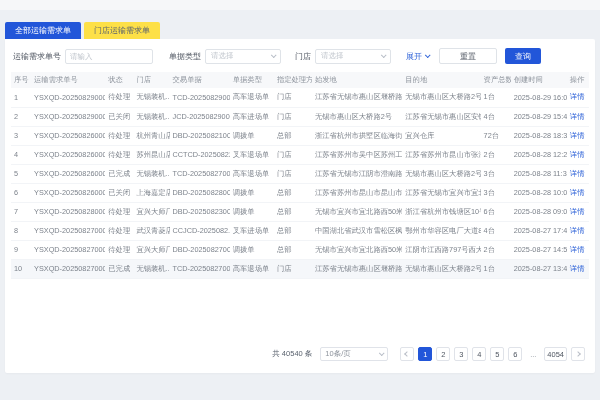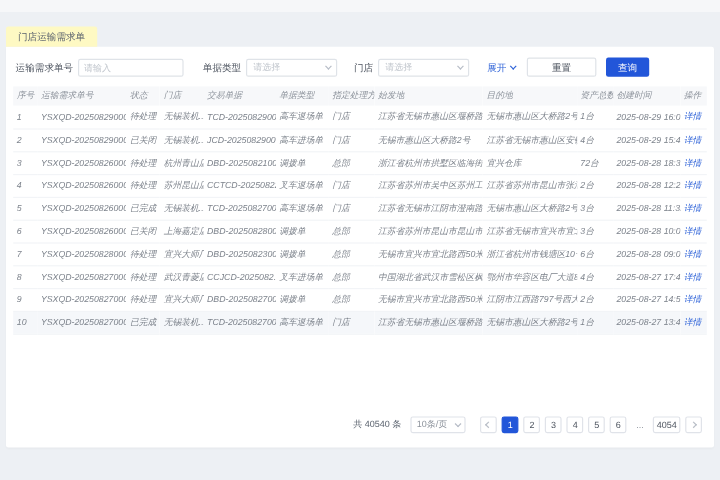--- a/index.html
+++ b/index.html
@@ -2,21 +2,21 @@
 <html><head>
 <meta charset="utf-8">
 <style>
   * { margin:0; padding:0; box-sizing:border-box; }
   html,body { width:600px; height:400px; overflow:hidden;
     font-family:"Liberation Sans","DejaVu Sans",sans-serif;
     background:#edf0f4; color:#4e5560; }
   .topstrip { height:10px; background:#f6f7f9; }
   .tabbar { display:flex; gap:3px; padding:12px 0 0 5px; }
   .tab { height:17px; line-height:17px; padding:0 10px; font-size:8px;
-    background:#fef9c3; color:#5a626e; border-radius:2px 2px 0 0; cursor:pointer; }
+    background:#fde047; color:#5a626e; border-radius:2px 2px 0 0; cursor:pointer; }
   .tab.active { background:#2256d9; color:#fff; }
   .card { margin:0 5px; background:#fff; height:334px; display:flex;
     flex-direction:column; border-radius:0 2px 2px 2px;
     box-shadow:0 1px 2px rgba(0,0,0,0.03); }
   .filters { display:flex; align-items:center; padding:9px 8px 6px 8px;
     font-size:8px; color:#4e5560; white-space:nowrap; }
   .f-label { margin-right:4px; }
   .f-input { width:88px; height:15px; border:1px solid #dfe3e8; border-radius:2px;
     font-size:7.5px; padding:0 4px; color:#333; outline:none;
     font-family:"Liberation Sans",sans-serif; }
@@ -29,52 +29,53 @@
     border-bottom:1px solid #b6bcc6; transform:rotate(45deg) translateY(-1px); }
   .chev.blue { border-color:#2f63d8; }
   .expand { color:#2f63d8; display:flex; gap:3px; align-items:center;
     cursor:pointer; margin-right:10px; }
   .btn-reset { height:16px; padding:0 20px; border:1px solid #dfe3e8; background:#fff;
     border-radius:2px; font-size:8px; color:#4e5560; cursor:pointer; margin-right:8px;
     font-family:"Liberation Sans",sans-serif; }
   .btn-search { height:16px; padding:0 10px; border:none; background:#2256d9;
     color:#fff; border-radius:2px; font-size:8px; cursor:pointer;
     font-family:Liberation Sans, sans-serif; }
-  .tablewrap { padding:2px 6px 0 6px;font-style:italic; }
+  .tablewrap { padding:2px 6px 0 6px; }
   table { width:100%; border-collapse:collapse; table-layout:fixed; font-size:7.3px; }
   thead th { background:#f7f8fa; color:#8d939c; font-weight:normal; height:16px;
     text-align:left; padding:0 3px; white-space:nowrap; overflow:hidden; }
   tbody td { height:19px; color:#7d838c; padding:0 3px; white-space:nowrap;
     overflow:hidden; border-bottom:1px solid #f2f4f7; }
   tbody tr.hl { background:#f5f7fa; }
   .link { color:#2f63d8; cursor:pointer; text-decoration:none; }
   .spacer { flex:1; }
   .pagination { display:flex; justify-content:flex-end; align-items:center;
     gap:4px; padding:0 10px 12px 0; font-size:7.5px; color:#5a626e; }
   .ptotal { margin-right:4px; }
-  .psize { width:46px; height:14px; border:1px solid #e0e3e9; border-radius:2px;
+  .psize { width:68px; height:14px; border:1px solid #e0e3e9; border-radius:2px;
     display:flex; align-items:center; justify-content:space-between; padding:0 4px;
     color:#8d939c; cursor:pointer; margin-right:8px; background:#fff; }
   .pbtn { min-width:14px; height:14px; border:1px solid #e0e3e9; background:#fff;
     border-radius:2px; font-size:7.5px; color:#4e5560; display:inline-flex;
     align-items:center; justify-content:center; padding:0 2px; cursor:pointer;
     font-family:"Liberation Sans",sans-serif; }
   .pbtn.active { background:#2256d9; color:#fff; border-color:#2256d9; }
   .pbtn.dots { border:none; color:#8d939c; }
   .navchev { width:4px; height:4px; border-right:1px solid #b9bec7;
     border-bottom:1px solid #b9bec7; }
   .navchev.prev { transform:rotate(135deg); }
   .navchev.next { transform:rotate(-45deg); }
 </style>
 </head>
 <body>
 
 <div class="topstrip"></div>
 
 <div class="tabbar">
+    <div class="tab active">全部运输需求单</div>
     <div class="tab">门店运输需求单</div>
   </div>
 
 <div class="card">
 
   <div class="filters">
     <span class="f-label">运输需求单号</span>
     <input class="f-input" type="text" placeholder="请输入" style="">
     <span class="gap1"></span>
     <span class="f-label">单据类型</span>

